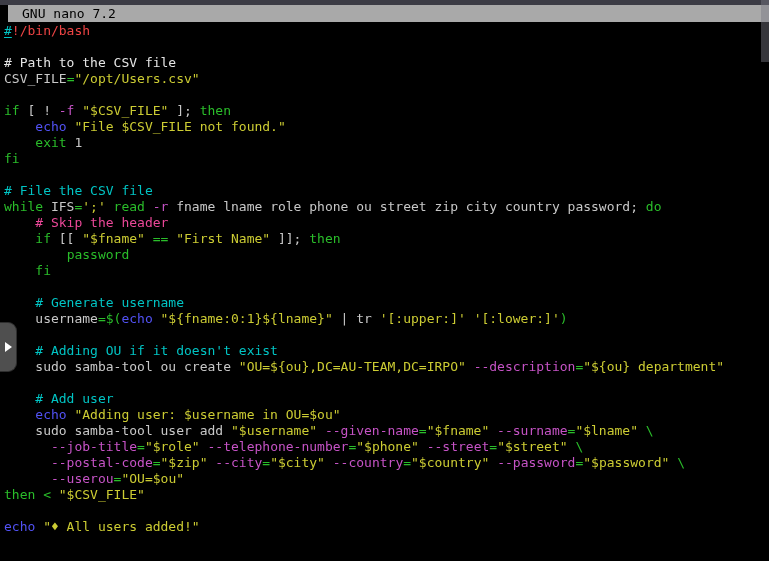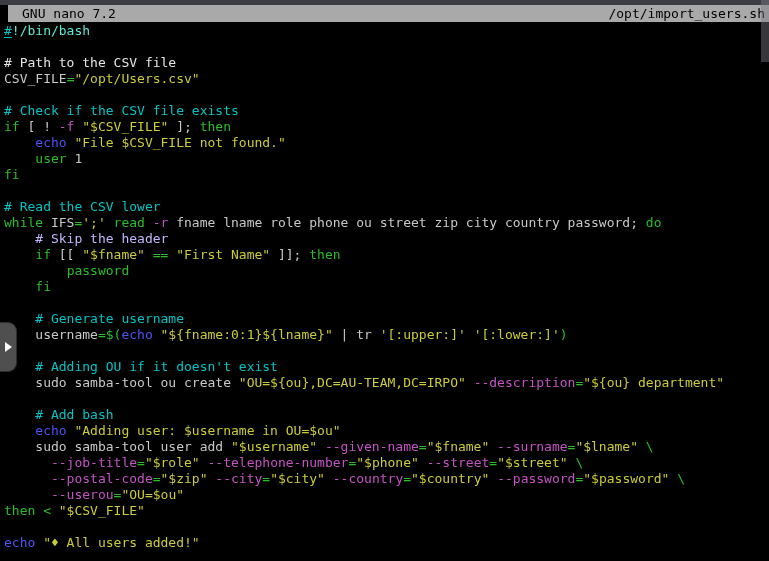--- a/index.html
+++ b/index.html
@@ -69,49 +69,47 @@
   }
 </style>
 </head>
 <body>
 
 <div id="screen">
   <div id="top-strip"></div>
 
   <div id="titlebar">
     <span>GNU nano 7.2</span>
-    <span>/opt/import_users.sh</span>
   </div>
 
   <div id="editor">
-      <div class="code-line"><span class="cursor" style="color: rgb(0, 196, 196);">#</span><span style="color: #5eead4;">!/bin/bash</span></div>
+      <div class="code-line"><span class="cursor" style="color: rgb(0, 196, 196);">#</span><span style="color: #ef4444;">!/bin/bash</span></div>
       <div class="code-line">&nbsp;</div>
       <div class="code-line"><span style="color: #e5e5e5;"># Path to the CSV file</span></div>
       <div class="code-line"><span style="color: rgb(200, 200, 200);">CSV_FILE</span><span style="color: rgb(42, 189, 42);">=</span><span style="color: rgb(204, 204, 51);">"/opt/Users.csv"</span></div>
       <div class="code-line">&nbsp;</div>
-      <div class="code-line"><span style="color: rgb(0, 196, 196);"># Check if the CSV file exists</span></div>
       <div class="code-line"><span style="color: rgb(42, 189, 42);">if</span><span style="color: rgb(200, 200, 200);"> [ ! </span><span style="color: rgb(198, 83, 198);">-f</span><span style="color: rgb(200, 200, 200);"> </span><span style="color: rgb(204, 204, 51);">"$CSV_FILE"</span><span style="color: rgb(200, 200, 200);"> ]; </span><span style="color: rgb(42, 189, 42);">then</span></div>
       <div class="code-line"><span style="color: rgb(200, 200, 200);">    </span><span style="color: rgb(82, 82, 245);">echo</span><span style="color: rgb(200, 200, 200);"> </span><span style="color: rgb(204, 204, 51);">"File $CSV_FILE not found."</span></div>
-      <div class="code-line"><span style="color: rgb(200, 200, 200);">    </span><span style="color: rgb(42, 189, 42);">user</span><span style="color: rgb(200, 200, 200);"> 1</span></div>
+      <div class="code-line"><span style="color: rgb(200, 200, 200);">    </span><span style="color: rgb(42, 189, 42);">exit</span><span style="color: rgb(200, 200, 200);"> 1</span></div>
       <div class="code-line"><span style="color: rgb(42, 189, 42);">fi</span></div>
       <div class="code-line">&nbsp;</div>
-      <div class="code-line"><span style="color: rgb(0, 196, 196);"># Read the CSV lower</span></div>
+      <div class="code-line"><span style="color: rgb(0, 196, 196);"># File the CSV file</span></div>
       <div class="code-line"><span style="color: rgb(42, 189, 42);">while</span><span style="color: rgb(200, 200, 200);"> IFS</span><span style="color: rgb(42, 189, 42);">=</span><span style="color: rgb(204, 204, 51);">';'</span><span style="color: rgb(200, 200, 200);"> </span><span style="color: rgb(42, 189, 42);">read</span><span style="color: rgb(200, 200, 200);"> </span><span style="color: rgb(198, 83, 198);">-r</span><span style="color: rgb(200, 200, 200);"> fname lname role phone ou street zip city country password; </span><span style="color: rgb(42, 189, 42);">do</span></div>
-      <div class="code-line"><span style="color: rgb(200, 200, 200);">    </span><span style="color: #c4b5fd;"># Skip the header</span></div>
+      <div class="code-line"><span style="color: rgb(200, 200, 200);">    </span><span style="color: #ec4899;"># Skip the header</span></div>
       <div class="code-line"><span style="color: rgb(200, 200, 200);">    </span><span style="color: rgb(42, 189, 42);">if</span><span style="color: rgb(200, 200, 200);"> [[ </span><span style="color: rgb(204, 204, 51);">"$fname"</span><span style="color: rgb(200, 200, 200);"> </span><span style="color: rgb(42, 189, 42);">==</span><span style="color: rgb(200, 200, 200);"> </span><span style="color: rgb(204, 204, 51);">"First Name"</span><span style="color: rgb(200, 200, 200);"> ]]; </span><span style="color: rgb(42, 189, 42);">then</span></div>
       <div class="code-line"><span style="color: rgb(200, 200, 200);">        </span><span style="color: rgb(42, 189, 42);">password</span></div>
       <div class="code-line"><span style="color: rgb(200, 200, 200);">    </span><span style="color: rgb(42, 189, 42);">fi</span></div>
       <div class="code-line">&nbsp;</div>
       <div class="code-line"><span style="color: rgb(200, 200, 200);">    </span><span style="color: rgb(0, 196, 196);"># Generate username</span></div>
       <div class="code-line"><span style="color: rgb(200, 200, 200);">    username</span><span style="color: rgb(42, 189, 42);">=</span><span style="color: rgb(42, 189, 42);">$(</span><span style="color: rgb(82, 82, 245);">echo</span><span style="color: rgb(200, 200, 200);"> </span><span style="color: rgb(204, 204, 51);">"${fname:0:1}${lname}"</span><span style="color: rgb(200, 200, 200);"> | tr </span><span style="color: rgb(204, 204, 51);">'[:upper:]'</span><span style="color: rgb(200, 200, 200);"> </span><span style="color: rgb(204, 204, 51);">'[:lower:]'</span><span style="color: rgb(42, 189, 42);">)</span></div>
       <div class="code-line">&nbsp;</div>
       <div class="code-line"><span style="color: rgb(200, 200, 200);">    </span><span style="color: rgb(0, 196, 196);"># Adding OU if it doesn't exist</span></div>
       <div class="code-line"><span style="color: rgb(200, 200, 200);">    sudo samba-tool ou create </span><span style="color: rgb(204, 204, 51);">"OU=${ou},DC=AU-TEAM,DC=IRPO"</span><span style="color: rgb(200, 200, 200);"> </span><span style="color: rgb(198, 83, 198);">--description</span><span style="color: rgb(42, 189, 42);">=</span><span style="color: rgb(204, 204, 51);">"${ou} department"</span></div>
       <div class="code-line">&nbsp;</div>
-      <div class="code-line"><span style="color: rgb(200, 200, 200);">    </span><span style="color: rgb(0, 196, 196);"># Add bash</span></div>
+      <div class="code-line"><span style="color: rgb(200, 200, 200);">    </span><span style="color: rgb(0, 196, 196);"># Add user</span></div>
       <div class="code-line"><span style="color: rgb(200, 200, 200);">    </span><span style="color: rgb(82, 82, 245);">echo</span><span style="color: rgb(200, 200, 200);"> </span><span style="color: rgb(204, 204, 51);">"Adding user: $username in OU=$ou"</span></div>
       <div class="code-line"><span style="color: rgb(200, 200, 200);">    sudo samba-tool user add </span><span style="color: rgb(204, 204, 51);">"$username"</span><span style="color: rgb(200, 200, 200);"> </span><span style="color: rgb(198, 83, 198);">--given-name</span><span style="color: rgb(42, 189, 42);">=</span><span style="color: rgb(204, 204, 51);">"$fname"</span><span style="color: rgb(200, 200, 200);"> </span><span style="color: rgb(198, 83, 198);">--surname</span><span style="color: rgb(42, 189, 42);">=</span><span style="color: rgb(204, 204, 51);">"$lname"</span><span style="color: rgb(200, 200, 200);"> </span><span style="color: rgb(42, 189, 42);">\</span></div>
       <div class="code-line"><span style="color: rgb(200, 200, 200);">      </span><span style="color: rgb(198, 83, 198);">--job-title</span><span style="color: rgb(42, 189, 42);">=</span><span style="color: rgb(204, 204, 51);">"$role"</span><span style="color: rgb(200, 200, 200);"> </span><span style="color: rgb(198, 83, 198);">--telephone-number</span><span style="color: rgb(42, 189, 42);">=</span><span style="color: rgb(204, 204, 51);">"$phone"</span><span style="color: rgb(200, 200, 200);"> </span><span style="color: rgb(198, 83, 198);">--street</span><span style="color: rgb(42, 189, 42);">=</span><span style="color: rgb(204, 204, 51);">"$street"</span><span style="color: rgb(200, 200, 200);"> </span><span style="color: rgb(42, 189, 42);">\</span></div>
       <div class="code-line"><span style="color: rgb(200, 200, 200);">      </span><span style="color: rgb(198, 83, 198);">--postal-code</span><span style="color: rgb(42, 189, 42);">=</span><span style="color: rgb(204, 204, 51);">"$zip"</span><span style="color: rgb(200, 200, 200);"> </span><span style="color: rgb(198, 83, 198);">--city</span><span style="color: rgb(42, 189, 42);">=</span><span style="color: rgb(204, 204, 51);">"$city"</span><span style="color: rgb(200, 200, 200);"> </span><span style="color: rgb(198, 83, 198);">--country</span><span style="color: rgb(42, 189, 42);">=</span><span style="color: rgb(204, 204, 51);">"$country"</span><span style="color: rgb(200, 200, 200);"> </span><span style="color: rgb(198, 83, 198);">--password</span><span style="color: rgb(42, 189, 42);">=</span><span style="color: rgb(204, 204, 51);">"$password"</span><span style="color: rgb(200, 200, 200);"> </span><span style="color: rgb(42, 189, 42);">\</span></div>
       <div class="code-line"><span style="color: rgb(200, 200, 200);">      </span><span style="color: rgb(198, 83, 198);">--userou</span><span style="color: rgb(42, 189, 42);">=</span><span style="color: rgb(204, 204, 51);">"OU=$ou"</span></div>
       <div class="code-line"><span style="color: rgb(42, 189, 42);">then</span><span style="color: rgb(200, 200, 200);"> </span><span style="color: rgb(42, 189, 42);">&lt;</span><span style="color: rgb(200, 200, 200);"> </span><span style="color: rgb(204, 204, 51);">"$CSV_FILE"</span></div>
       <div class="code-line">&nbsp;</div>
       <div class="code-line"><span style="color: rgb(82, 82, 245);">echo</span><span style="color: rgb(200, 200, 200);"> </span><span style="color: rgb(204, 204, 51);">"♦ All users added!"</span></div>
     </div>
 

